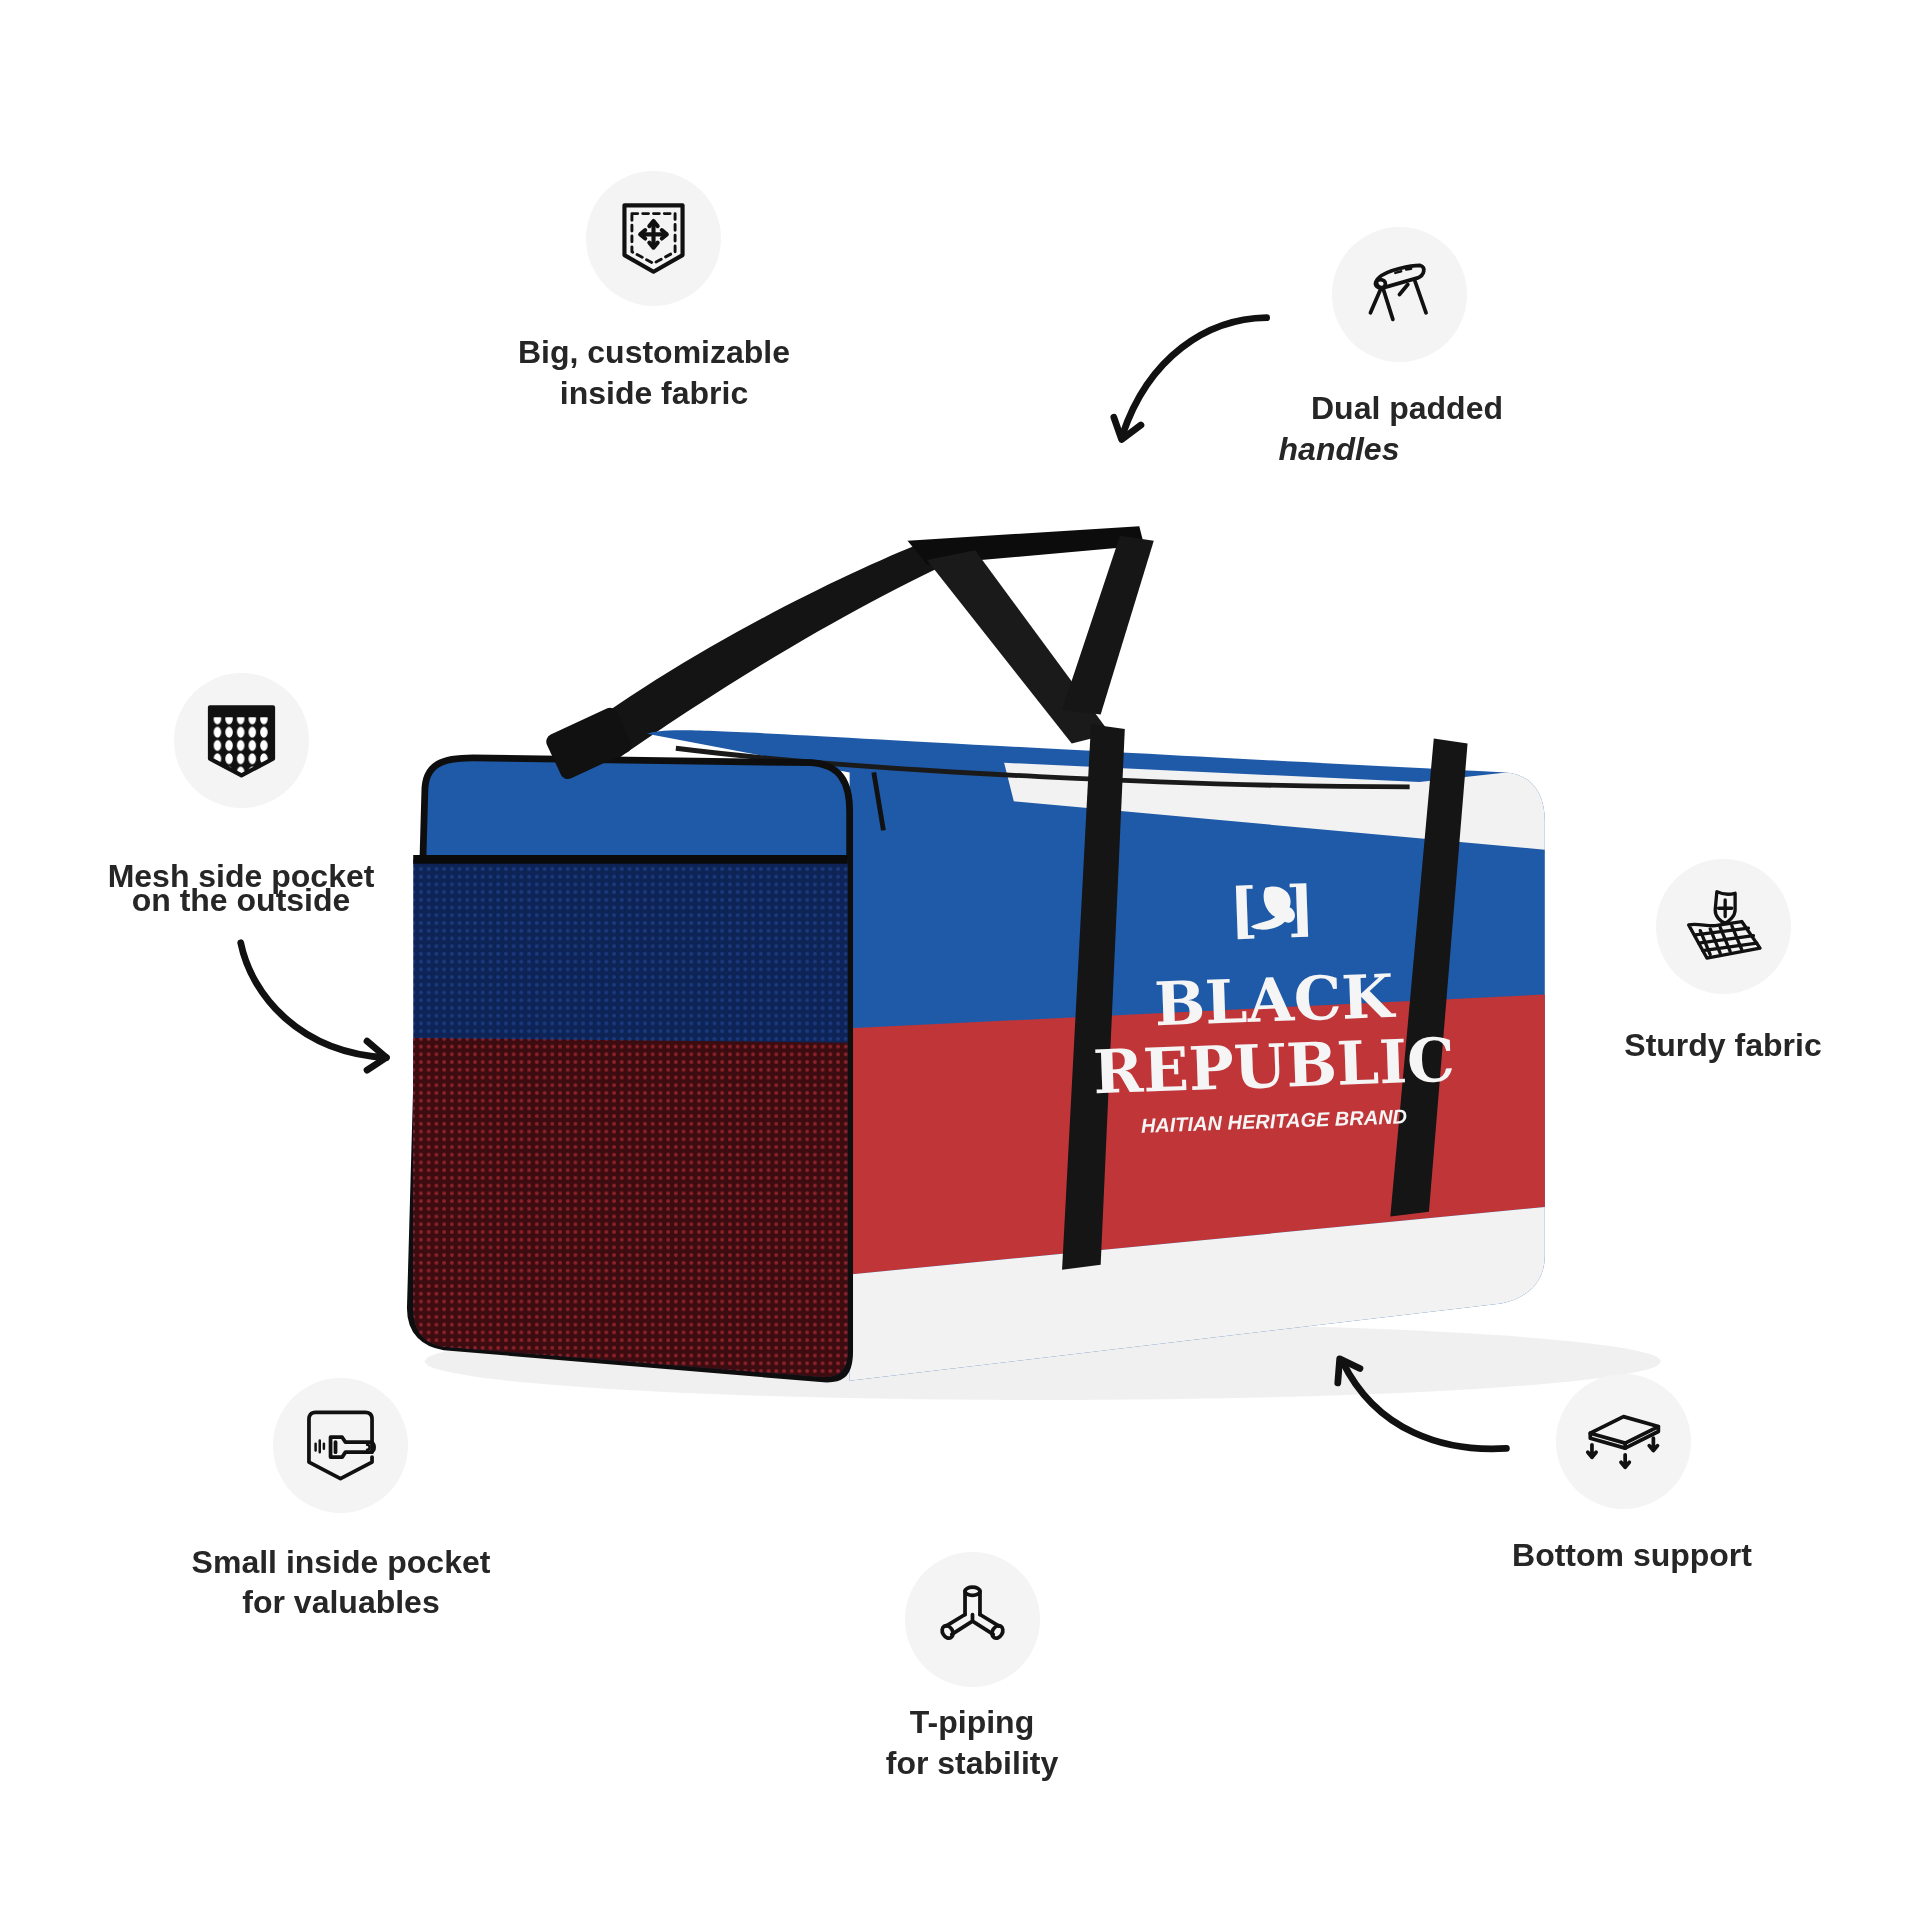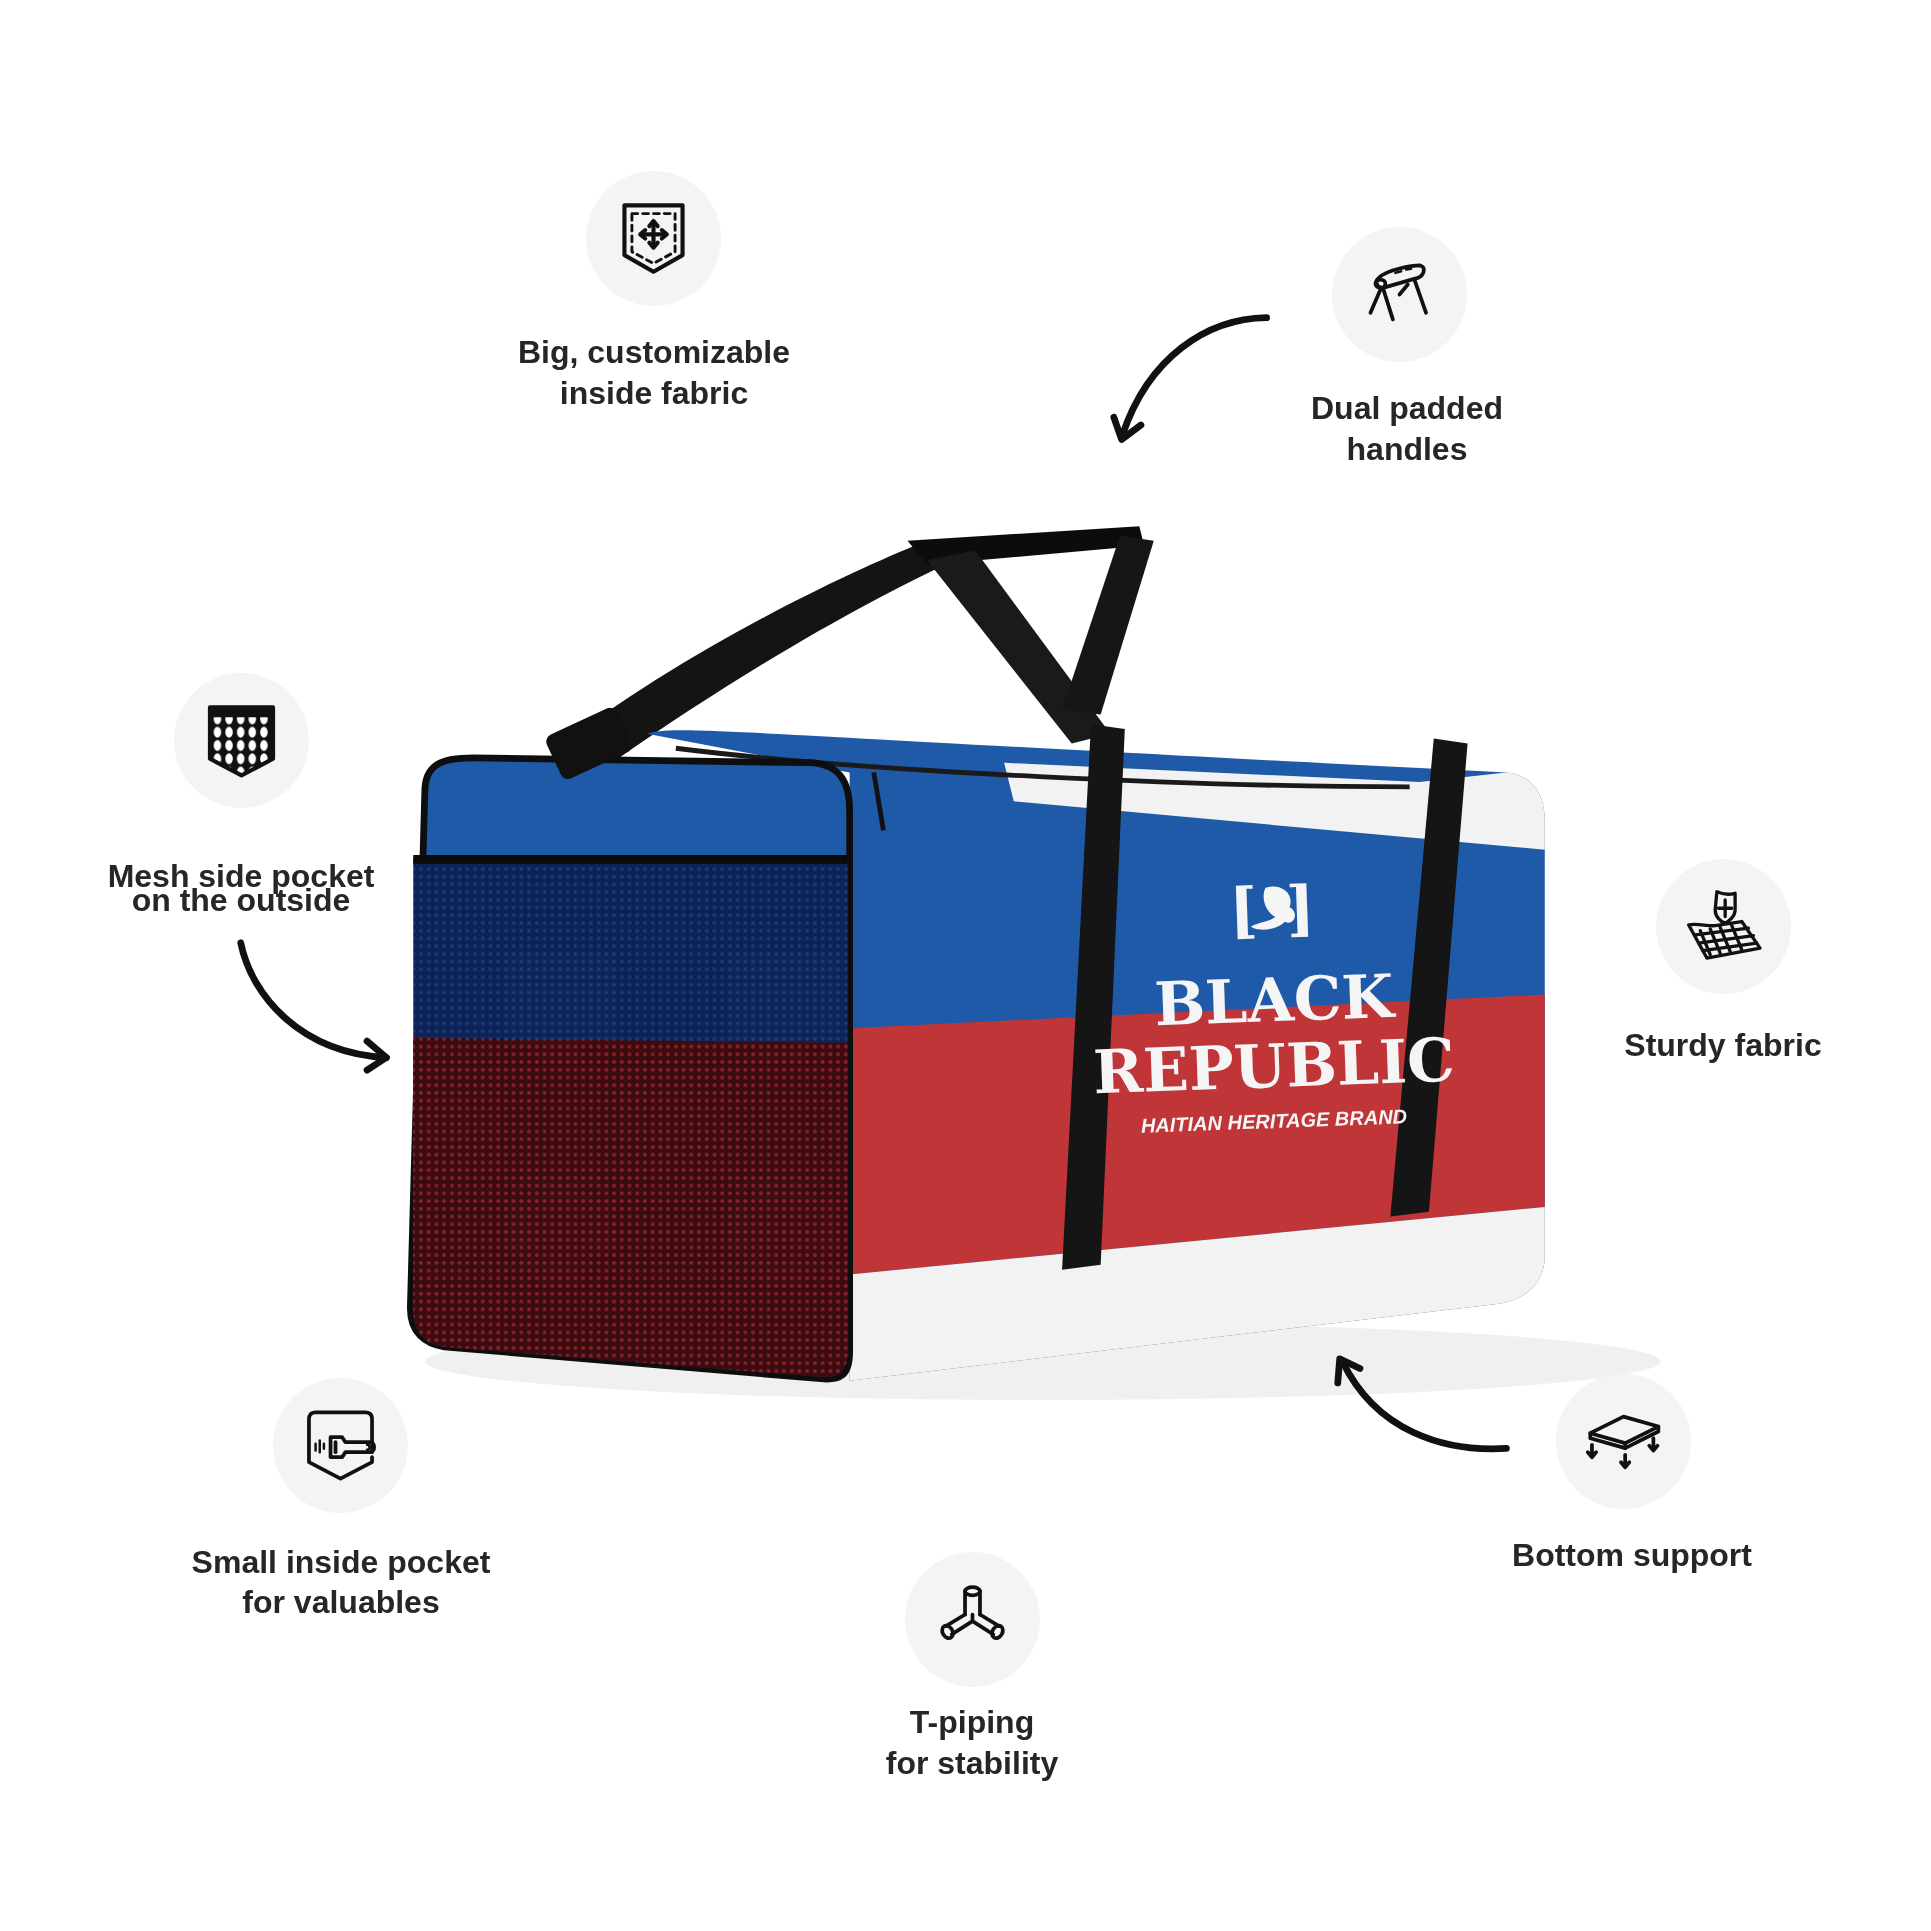--- a/index.html
+++ b/index.html
@@ -92,21 +92,21 @@
 <div>
   <div class="icon-circle" style="left:1332px; top:227px;">
     <svg viewBox="0 0 100 100" fill="none" stroke="#111" stroke-width="4.5" stroke-linecap="round" stroke-linejoin="round">
       <path d="M25 30 C 35 20, 65 15, 75 15 C 82 17, 80 27, 72 30 L 30 42 C 22 42, 20 34, 25 30 Z"></path>
       <ellipse cx="27" cy="37" rx="6" ry="5"></ellipse>
       <path d="M45 24 L52 22 M58 20 L64 19" stroke-width="3"></path>
       <path d="M28 42 L15 72 M30 42 L42 80 M60 38 L50 50 M68 32 L82 72"></path>
     </svg>
   </div>
   <div class="label" style="left:1407px; top:388px;">Dual padded</div>
-  <div class="label" style="left:1407px; top:429px;">handles</div>
+  <div class="label" style="left:1339px; top:429px;font-style:italic;">handles</div>
   <svg class="arrow" style="left:1110px; top:309px; width:174px; height:145px;" viewBox="0 0 180 150">
     <path d="M162 9 C 100 10, 40 50, 13 130" stroke="#111" stroke-width="7" fill="none" stroke-linecap="round"></path>
     <path d="M4 112 L 12 135 L 32 120" stroke="#111" stroke-width="7" fill="none" stroke-linecap="round" stroke-linejoin="round"></path>
   </svg>
 </div>
 
 <div>
   <div class="icon-circle" style="left:174px; top:673px;">
     <svg viewBox="0 0 100 100">
       <defs>

